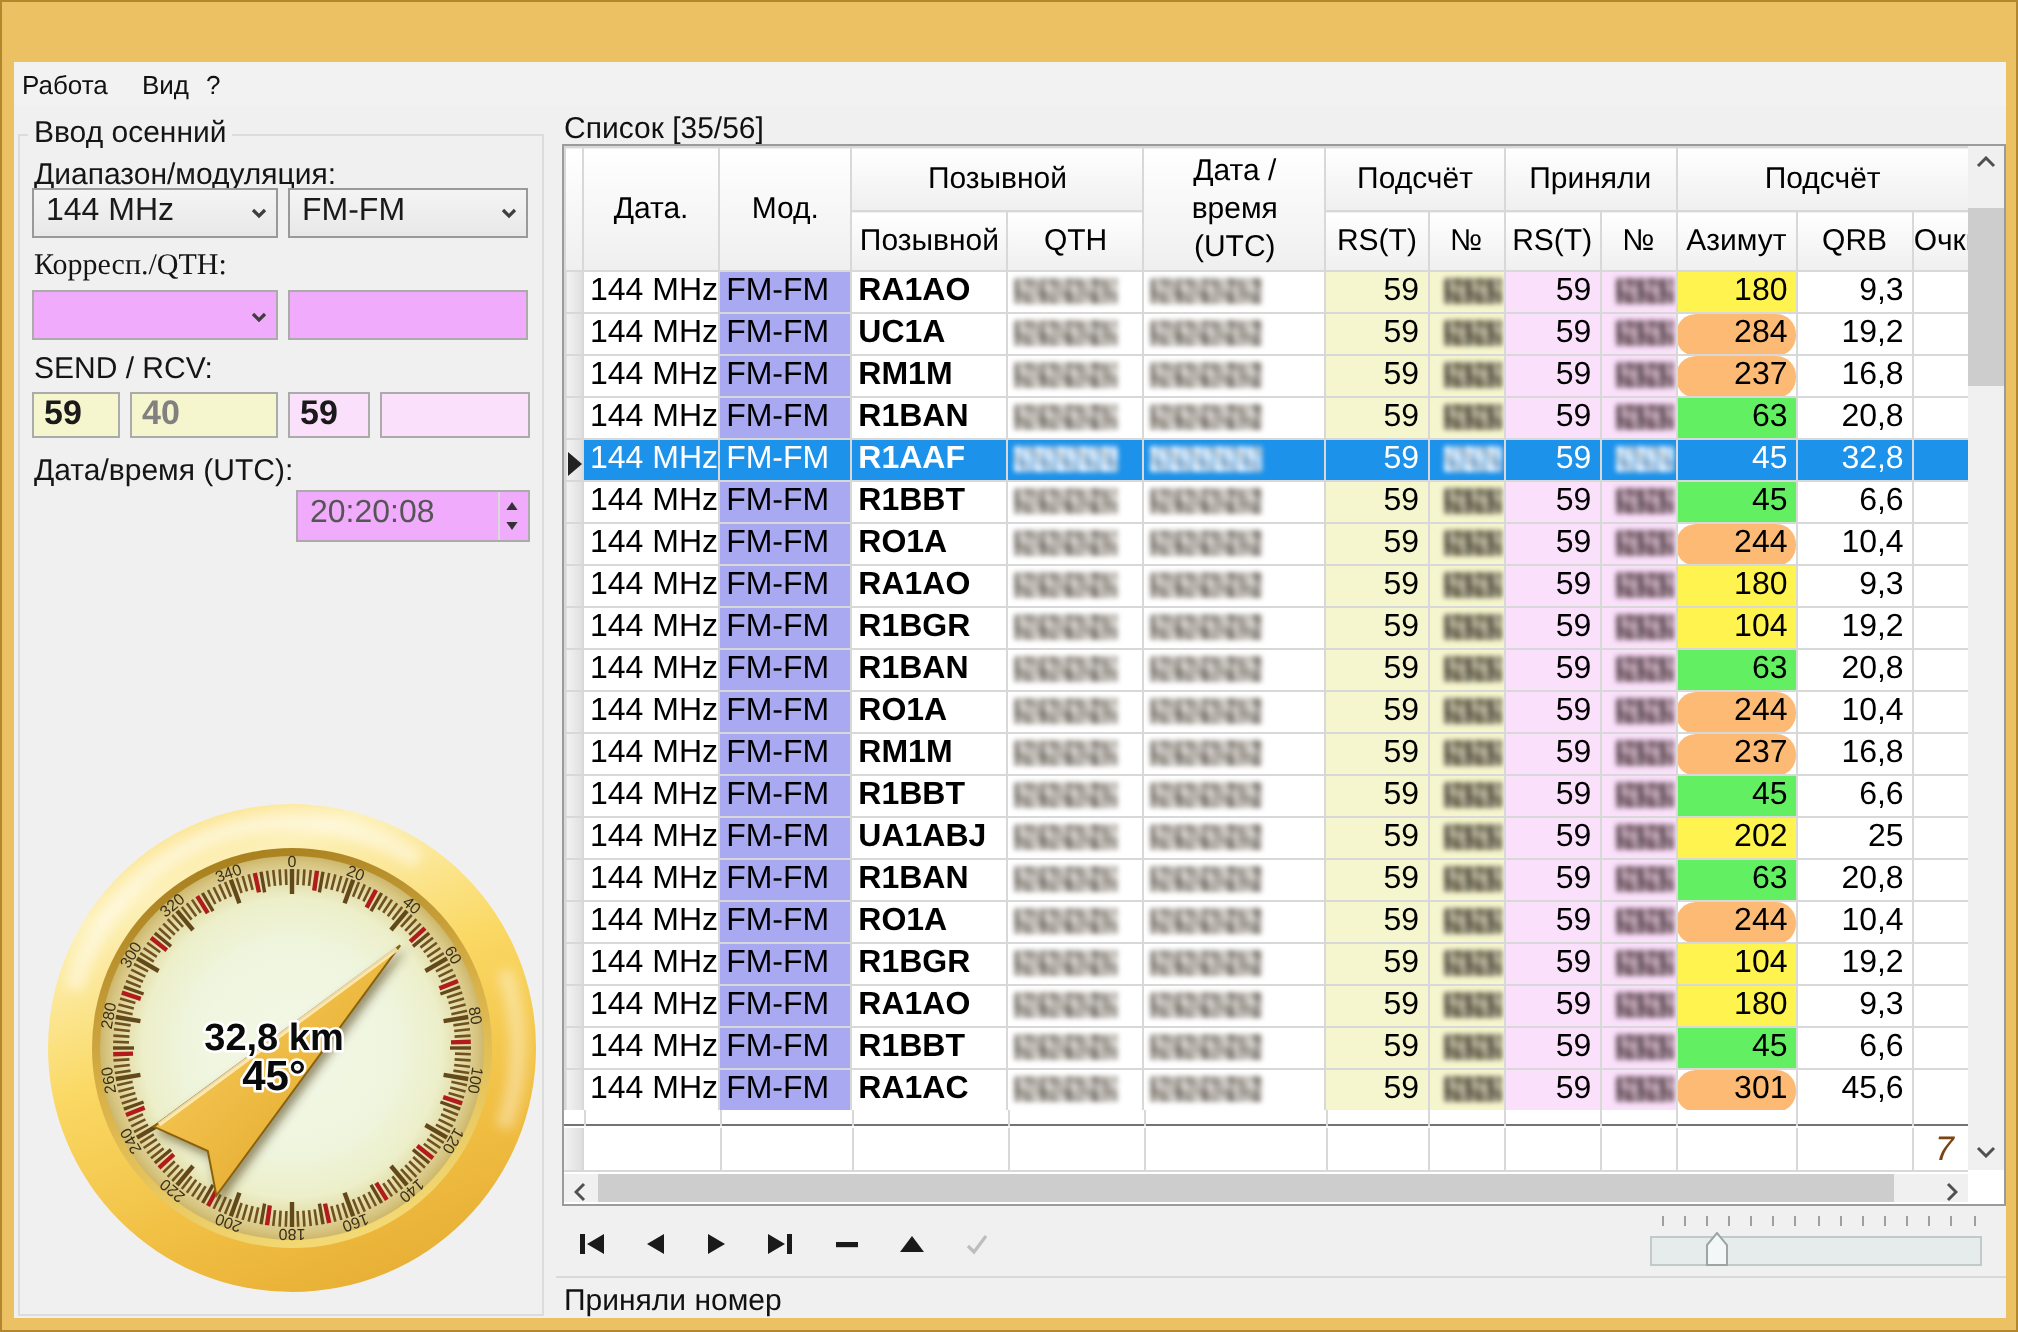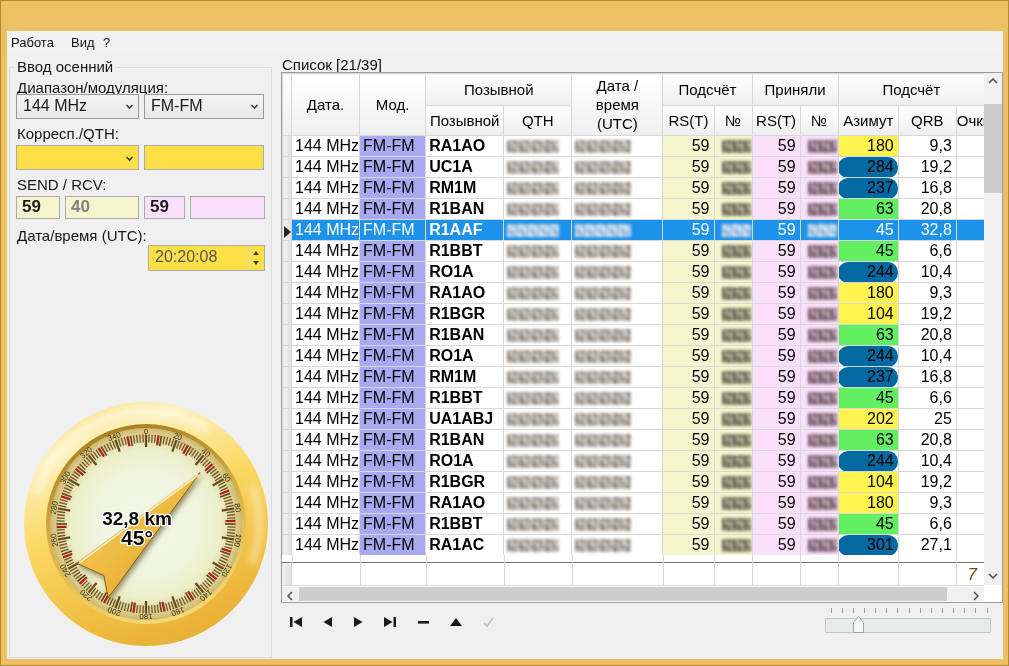--- a/index.html
+++ b/index.html
@@ -15,21 +15,21 @@
    #B08F45; filter:blur(1.1px); border-radius:1px; }
 #btnmin { position:absolute; left:913px; top:13px; width:9px; height:3px; background:#1F1A10; }
 #btnmax { position:absolute; left:939px; top:6px; width:11px; height:9px; border:2px solid #1F1A10; border-top-width:2px; }
 #btnclose { position:absolute; left:957px; top:1px; width:45px; height:21px; background:#C9515B; color:#fff; font-size:13px; text-align:center; line-height:20px; }
 
 #client { position:absolute; left:6px; top:30px; width:996px; height:628px; background:#F0F0F0; }
 #menubar { position:absolute; left:0; top:0; width:100%; height:22px; background:#F2F2F2; font-size:13px; color:#111; }
 #menubar span { position:absolute; top:4px; }
 
 .lbl { position:absolute; font-size:15px; color:#151515; white-space:nowrap; }
-.field { position:absolute; background:#fde047; border:1px solid #ABABAB; }
+.field { position:absolute; background:#f0abfc; border:1px solid #ABABAB; }
 .combo { background:linear-gradient(#F4F4F4,#E8E8E8); border:1px solid #999999; }
 .combo .cv { position:absolute; right:4px; top:50%; margin-top:-5px; width:9px; height:9px; }
 .ftext { font-size:16px; color:#1A1A1A; padding:2px 0 0 6px; }
 .sr { font-size:17px; font-weight:bold; padding-top:0px; padding-left:5px; color:#1A1A1A; }
 
 #gauge { position:absolute; left:17px; top:371px; }
 
 #spisok { position:absolute; left:275px; top:25px; font-size:15px; color:#111; }
 #grid { position:absolute; left:274px; top:41px; width:722px; height:531px; border:1px solid #9B9B9B; background:#fff; }
 table { border-collapse:collapse; table-layout:fixed; font-size:16px; color:#000; }
@@ -38,21 +38,21 @@
 #dgrid { position:absolute; left:0; top:0; width:703px; }
 #dgrid td { height:21px; font-size:16px; padding-left:3px; }
 #dgrid td.rsel { padding:0; background:linear-gradient(90deg,#F2F2F2,#DFDFDF); }
 .rmk { display:block; width:0; height:0; margin:3px auto 0; border-left:7px solid #222; border-top:6px solid transparent; border-bottom:6px solid transparent; }
 .mod { background:#A9A9F2; }
 .cs { font-weight:bold; }
 .num { text-align:right; padding-right:4px !important; }
 .ys { background:#F6F6CE; }
 .ps { background:#FAE0FA; }
 .az-y { background:#FFF44F; }
-.az-p { background:#0369a1;border-radius:10px; }
+.az-p { background:#fdba74;border-radius:10px; }
 .az-g { background:#62F062; }
 tr.sel td { background:#1C92EA !important; color:#fff; }
 tr.sel td.rsel { background:linear-gradient(90deg,#F2F2F2,#DFDFDF) !important; }
 .bz { display:inline-block; height:13px; vertical-align:-2px; border-radius:1px;
   background:
    repeating-linear-gradient(90deg, rgba(95,88,82,.45) 0 3px, rgba(225,222,218,.3) 3px 5px, rgba(150,142,135,.4) 5px 9px, rgba(210,206,200,.35) 9px 13px),
    repeating-linear-gradient(0deg, rgba(170,164,158,.5) 0 3px, rgba(115,108,100,.42) 3px 6px, rgba(200,196,190,.4) 6px 9px, rgba(135,128,120,.35) 9px 12px),
    #CFCAC4; filter:blur(1.35px); }
 .bz::after { content:""; display:block; width:100%; height:100%;
   background:repeating-linear-gradient(45deg, rgba(255,255,255,.18) 0 4px, rgba(90,85,78,.16) 4px 8px); }
@@ -88,21 +88,21 @@
 
     <div style="position:absolute;left:2px;top:36px;width:263px;height:591px;border:1px solid #DCDCDC;"></div>
     <div class="lbl" style="left:7px;top:27px;background:#F0F0F0;padding:0 3px;">Ввод осенний</div>
     <div class="lbl" style="left:10px;top:48px;">Диапазон/модуляция:</div>
     <div class="field combo ftext" style="left:9px;top:63px;width:123px;height:25px;">144 MHz<svg class="cv" viewBox="0 0 9 9">
           <path d="M1.5 3 L4.5 6 L7.5 3" stroke="#3E3E3E" stroke-width="1.6" fill="none"></path>
         </svg></div>
     <div class="field combo ftext" style="left:137px;top:63px;width:120px;height:25px;">FM-FM<svg class="cv" viewBox="0 0 9 9">
           <path d="M1.5 3 L4.5 6 L7.5 3" stroke="#3E3E3E" stroke-width="1.6" fill="none"></path>
         </svg></div>
-    <div class="lbl" style="left:10px;top:94px;">Корресп./QTH:</div>
+    <div class="lbl" style="left:10px;top:94px;font-family:Liberation Serif, serif;">Корресп./QTH:</div>
     <div class="field ftext" style="left:9px;top:114px;width:123px;height:25px;">
         <svg class="cv" style="position:absolute;right:4px;top:8px" width="9" height="9" viewBox="0 0 9 9">
           <path d="M1.5 3 L4.5 6 L7.5 3" stroke="#3E3E3E" stroke-width="1.6" fill="none"></path>
         </svg>
       </div>
     <div class="field" style="left:137px;top:114px;width:120px;height:25px;"></div>
     <div class="lbl" style="left:10px;top:145px;">SEND / RCV:</div>
     <div class="field sr" style="left:9px;top:165px;width:44px;height:23px;background:#F6F6CE;">59</div>
     <div class="field sr" style="left:58px;top:165px;width:74px;height:23px;background:#F6F6CE;color:#808080;">40</div>
     <div class="field sr" style="left:137px;top:165px;width:41px;height:23px;background:#FAE0FA;">59</div>
@@ -357,21 +357,21 @@
 <text x="30.9" y="105.9" transform="rotate(280 30.9 105.9)" font-size="8" fill="#3A2E15" text-anchor="middle" dominant-baseline="middle">280</text>
 <text x="41.9" y="75.8" transform="rotate(300 41.9 75.8)" font-size="8" fill="#3A2E15" text-anchor="middle" dominant-baseline="middle">300</text>
 <text x="62.5" y="51.1" transform="rotate(320 62.5 51.1)" font-size="8" fill="#3A2E15" text-anchor="middle" dominant-baseline="middle">320</text>
 <text x="90.4" y="35.1" transform="rotate(340 90.4 35.1)" font-size="8" fill="#3A2E15" text-anchor="middle" dominant-baseline="middle">340</text>
       <path d="M176.1 70.7 L52.8 161.3 L79.9 173.5 L84.2 195.8 Z" fill="url(#ngrad)" stroke="#8A6210" stroke-width="1" filter="url(#nsh)"></path>
       <path d="M174.5 72.5 L55.5 160.3" stroke="#FFEFC0" stroke-width="2.2" fill="none" opacity="0.85"></path>
       <text x="113" y="123" font-size="19" font-weight="bold" fill="#0A0A0A" text-anchor="middle" stroke="#FFFFFF" stroke-width="2.6" paint-order="stroke" stroke-linejoin="round">32,8 km</text>
       <text x="113" y="143" font-size="21" font-weight="bold" fill="#0A0A0A" text-anchor="middle" stroke="#FFFFFF" stroke-width="2.6" paint-order="stroke" stroke-linejoin="round">45°</text>
     </svg>
 
-    <div id="spisok">Список [21/39]</div>
+    <div id="spisok">Список [35/56]</div>
     <div id="grid">
       <table id="dgrid">
         <colgroup>
             <col style="width:9px">
             <col style="width:68px">
             <col style="width:66px">
             <col style="width:78px">
             <col style="width:68px">
             <col style="width:91px">
             <col style="width:51px">
@@ -696,21 +696,21 @@
               <td>144 MHz</td>
               <td class="mod">FM-FM</td>
               <td class="cs">RA1AC</td>
               <td><i class="bz bzg" style="width:52px"></i></td>
               <td><i class="bz bzg" style="width:56px"></i></td>
               <td class="ys num">59</td>
               <td class="ys"><i class="bz bzn" style="width:29px;margin-left:4px"></i></td>
               <td class="ps num">59</td>
               <td class="ps"><i class="bz bzn2" style="width:29px;margin-left:4px"></i></td>
               <td class="az-p num">301</td>
-              <td class="num">27,1</td>
+              <td class="num">45,6</td>
               <td></td>
             </tr>
       </tbody>
         </table>
     </div>
 
     <div style="position:absolute;left:275px;top:524px;width:702px;height:8px;background:#fff;border-bottom:1px solid #737373;">
         <i style="position:absolute;left:10px;top:0;width:1px;height:8px;background:#D8D8D8"></i>
         <i style="position:absolute;left:78px;top:0;width:1px;height:8px;background:#D8D8D8"></i>
         <i style="position:absolute;left:144px;top:0;width:1px;height:8px;background:#D8D8D8"></i>
@@ -785,13 +785,14 @@
 <div class="stick" style="left:924px"></div>
 <div class="stick" style="left:935px"></div>
 <div class="stick" style="left:946px"></div>
 <div class="stick" style="left:957px"></div>
 <div class="stick" style="left:968px"></div>
 <div class="stick" style="left:980px"></div>
     <div id="sltrack"></div>
     <svg id="sthumb" width="11" height="17" viewBox="0 0 11 17">
         <path d="M0.5 6.5 L5.5 0.5 L10.5 6.5 V16.5 H0.5 Z" fill="#F4F7F7" stroke="#9FA5A5"></path>
       </svg>
+    <div id="status">Приняли номер</div>
   </div>
 </div>
 </body></html>

